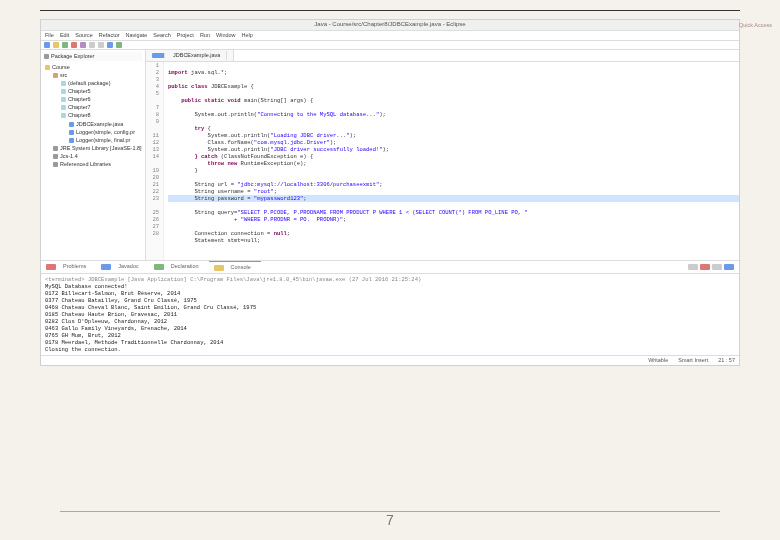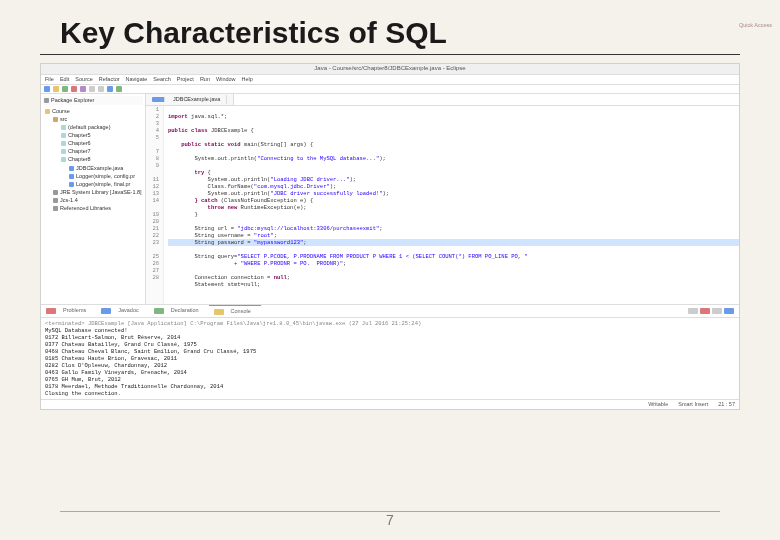--- a/index.html
+++ b/index.html
@@ -42,21 +42,20 @@
   .status { display: flex; border-top: 1px solid #ddd; padding: 1px 4px; font-size: 5.5px; color: #555; }
   .status .r { margin-left: auto; display: flex; gap: 10px; }
   .pagenum { text-align: center; font-size: 14px; color: #777; position: absolute; bottom: 12px; width: 100%; left: 0; }
   .hr2 { border: none; border-top: 1px solid #b0a88f; position: absolute; bottom: 28px; left: 60px; right: 60px; }
   .qa { position: absolute; right: 8px; top: 22px; font-size: 5.5px; color: #a88; }
 </style>
 </head>
 <body>
 
 <div class="slide">
-  <div class="title">Key Characteristics of SQL</div>
   <hr class="hr">
 
   <div class="ide">
     <div class="ide-title">Java - Course/src/Chapter8/JDBCExample.java - Eclipse</div>
     <div class="menu">
       <span>File</span>
       <span>Edit</span>
       <span>Source</span>
       <span>Refactor</span>
       <span>Navigate</span>

